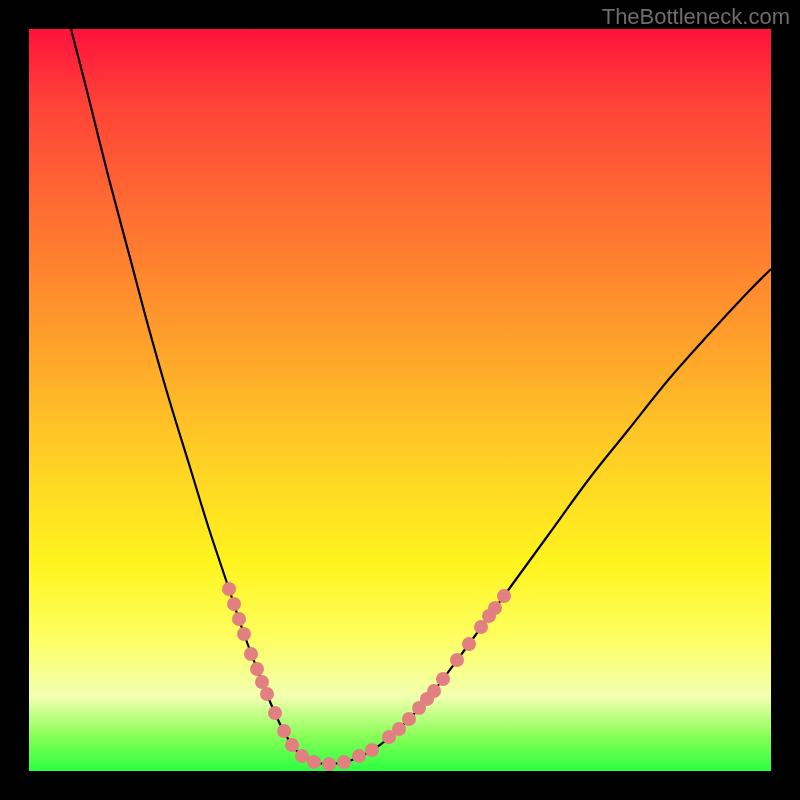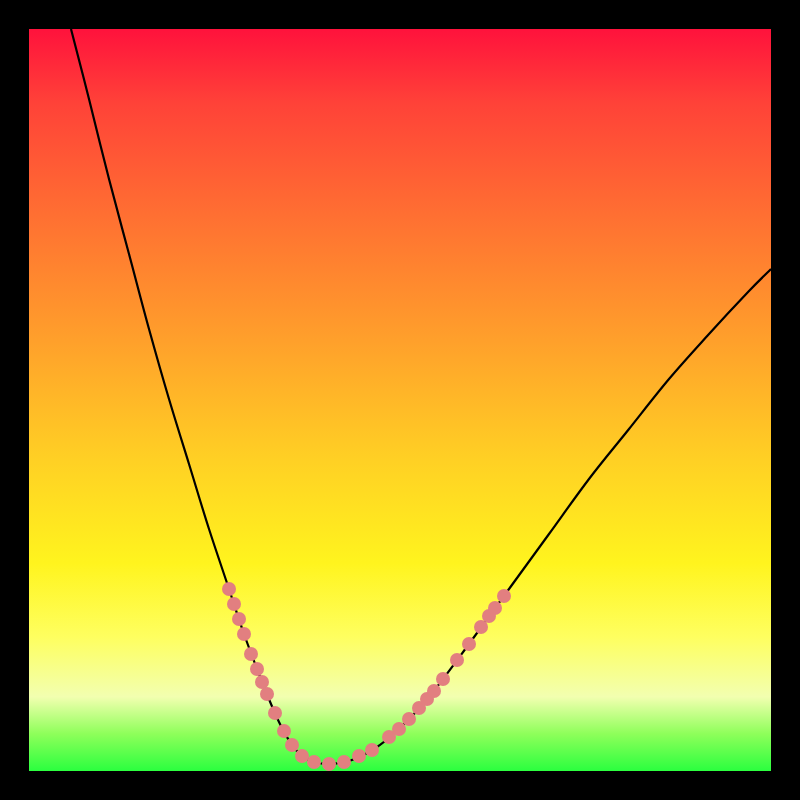--- a/index.html
+++ b/index.html
@@ -91,13 +91,14 @@
         <circle cx="414" cy="650" r="7" fill="#e27f80" stroke="#d66e6f" stroke-width="0"></circle>
         <circle cx="428" cy="631" r="7" fill="#e27f80" stroke="#d66e6f" stroke-width="0"></circle>
         <circle cx="440" cy="615" r="7" fill="#e27f80" stroke="#d66e6f" stroke-width="0"></circle>
         <circle cx="452" cy="598" r="7" fill="#e27f80" stroke="#d66e6f" stroke-width="0"></circle>
         <circle cx="460" cy="587" r="7" fill="#e27f80" stroke="#d66e6f" stroke-width="0"></circle>
         <circle cx="466" cy="579" r="7" fill="#e27f80" stroke="#d66e6f" stroke-width="0"></circle>
         <circle cx="475" cy="567" r="7" fill="#e27f80" stroke="#d66e6f" stroke-width="0"></circle>
       </g>
   </svg>
 
+  <div class="watermark">TheBottleneck.com</div>
 </div>
 
 </body></html>

